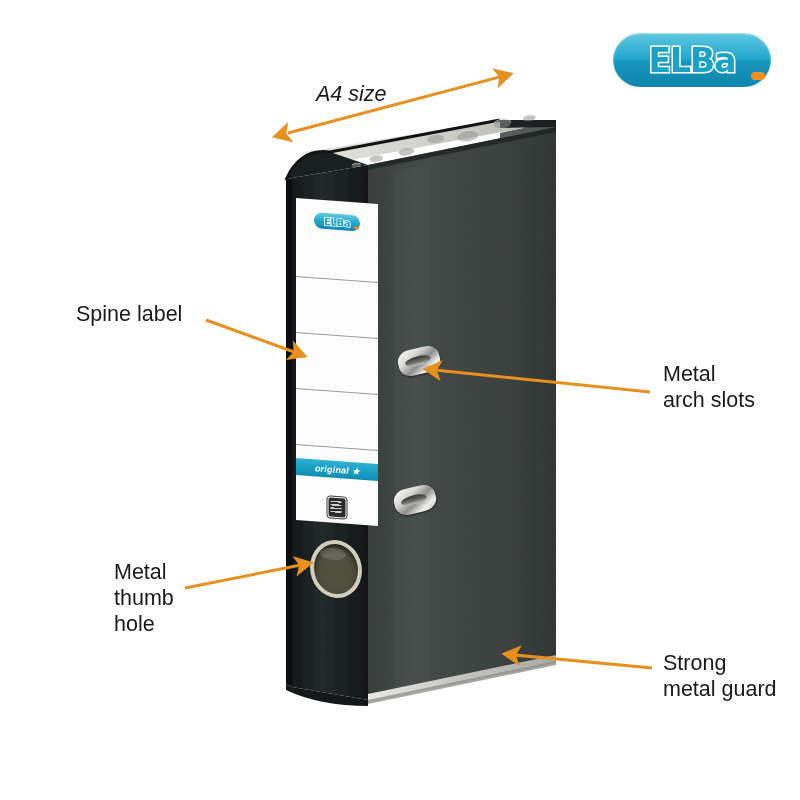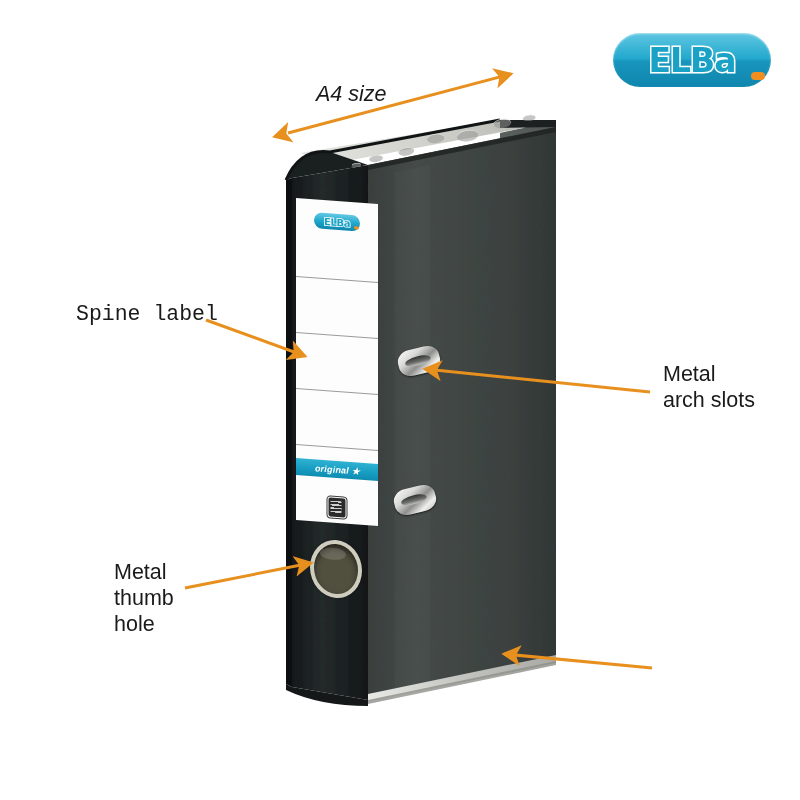--- a/index.html
+++ b/index.html
@@ -53,21 +53,21 @@
   
   .ann {
     position: absolute;
     color: #1a1a1a;
     font-size: 21.5px;
     line-height: 26px;
     white-space: pre-line;
     font-family: "Liberation Sans", sans-serif;
   }
   .ann-a4        { left: 316px; top: 81px; font-style: italic;  }
-  .ann-spine     { left: 76px;  top: 301px; font-family: Liberation Mono, monospace; }
+  .ann-spine     { left: 76px;  top: 301px; }
   .ann-thumb     { left: 114px; top: 559px; }
   .ann-arch      { left: 663px; top: 361px; }
   .ann-guard     { left: 663px; top: 650px; text-align: left; }
 
   
   .arrow-svg {
     position: absolute;
     left: 0; top: 0;
     width: 800px; height: 800px;
     pointer-events: none;
@@ -351,19 +351,21 @@
 
   <div class="ann ann-spine">Spine label</div>
 
   <div class="ann ann-thumb">Metal
 thumb
 hole</div>
 
   <div class="ann ann-arch">Metal
 arch slots</div>
 
+  <div class="ann ann-guard">Strong
+metal guard</div>
 
   <div class="brand-logo">
     <span class="brand-logo-text">ELBa</span>
     <span class="brand-logo-dot"></span>
   </div>
 
 </div>
 
 </body></html>

